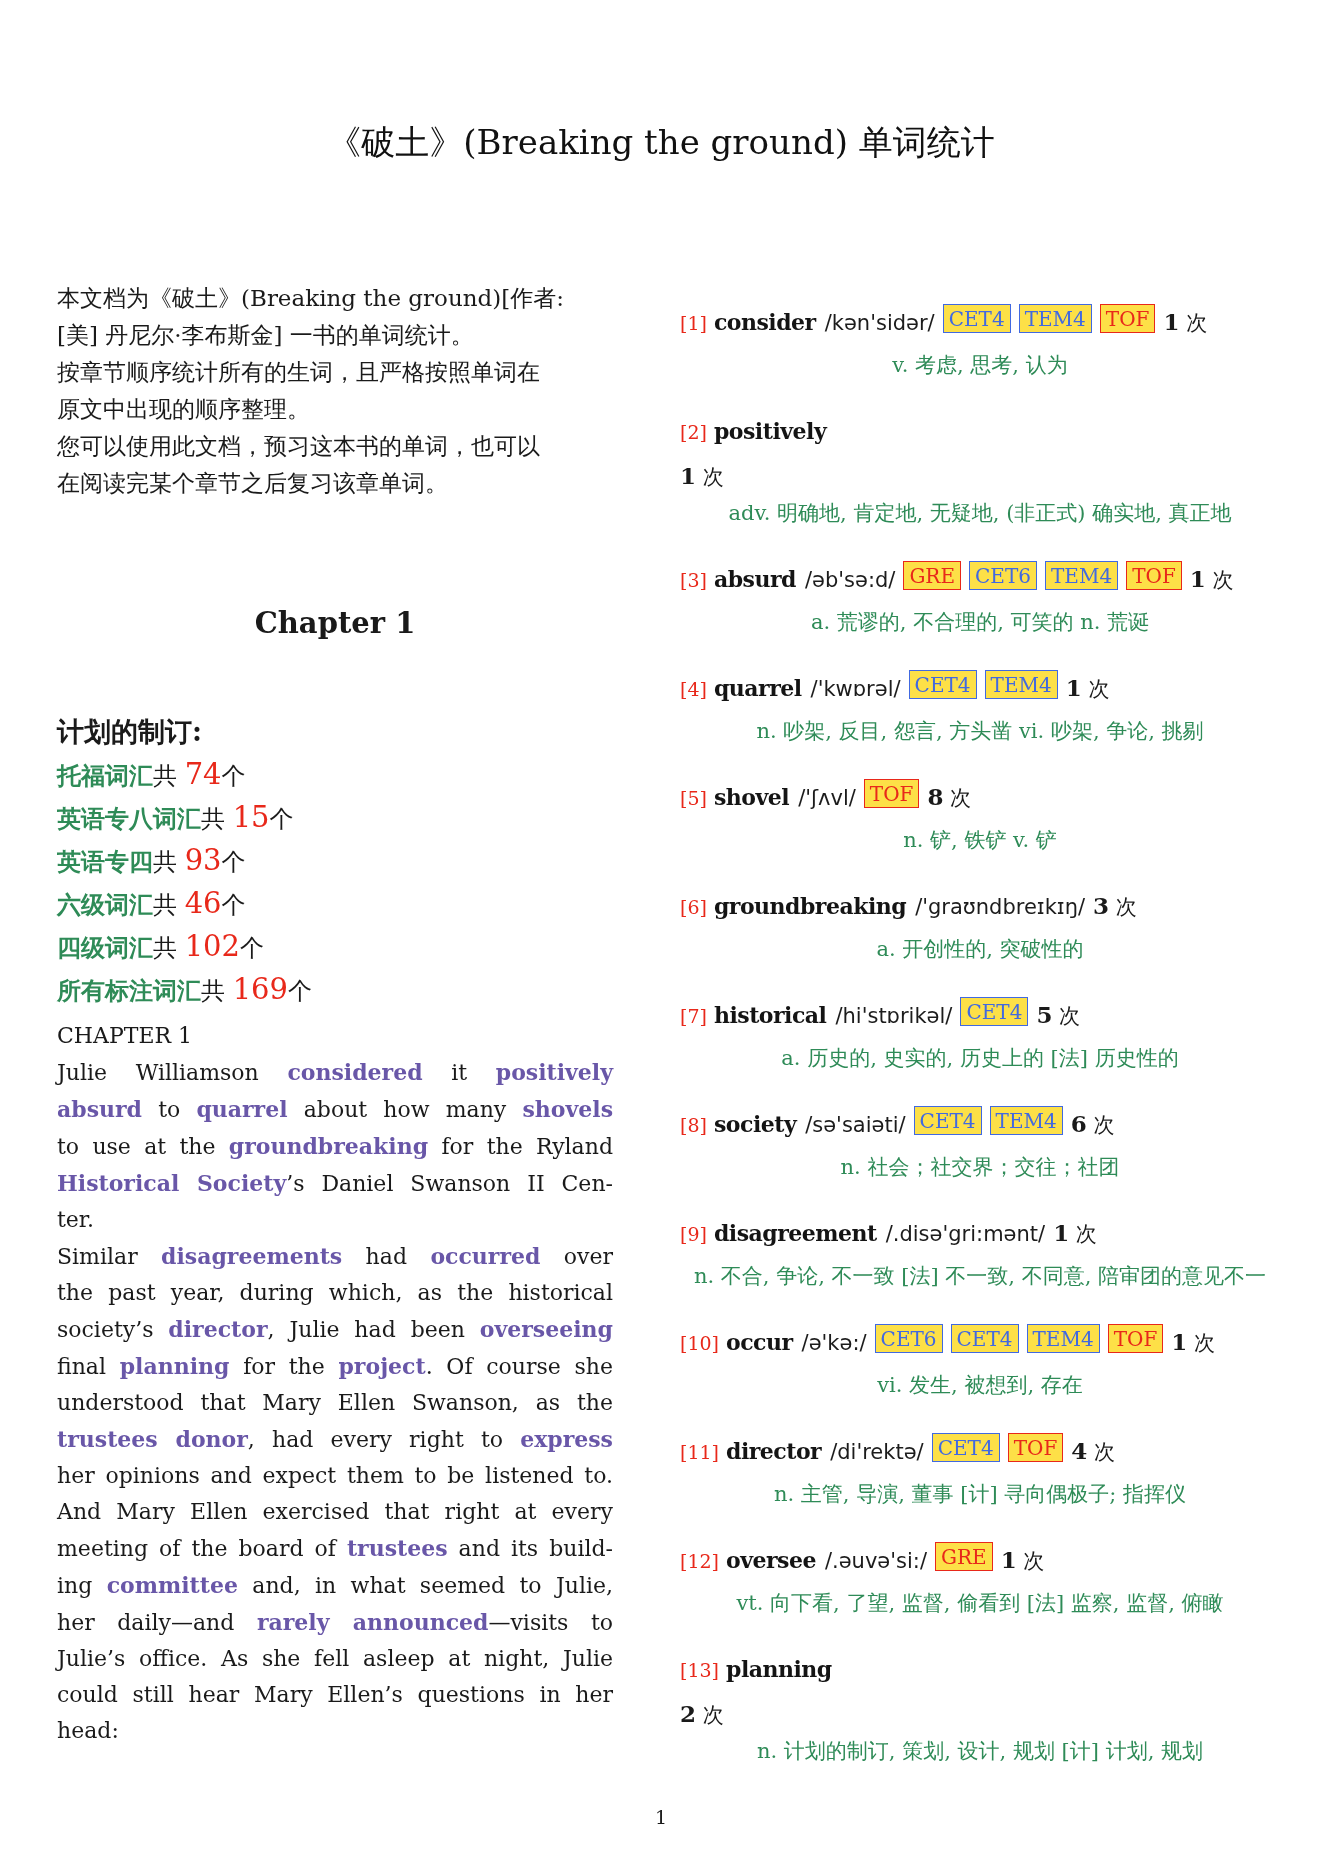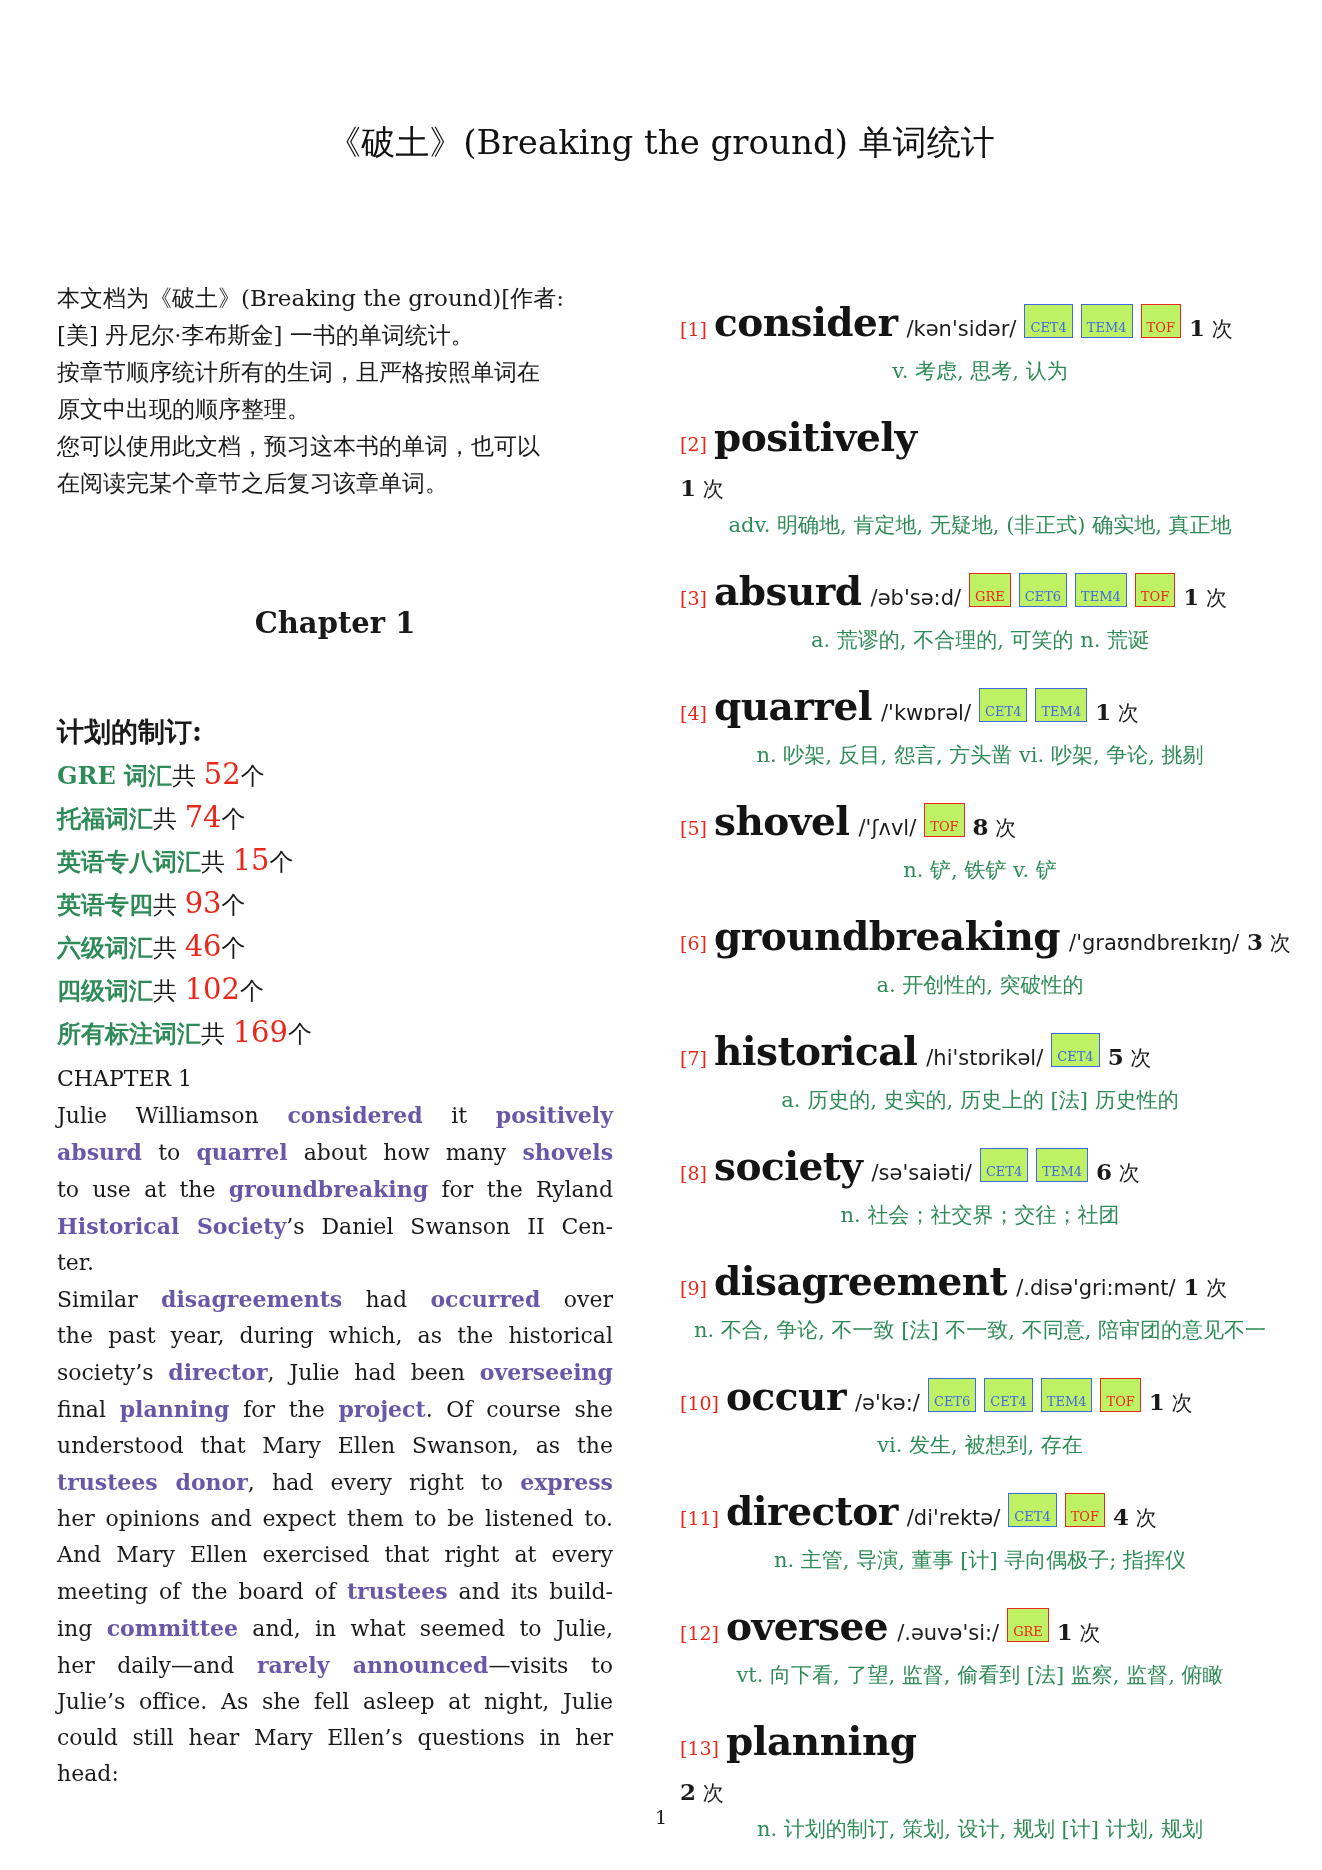--- a/index.html
+++ b/index.html
@@ -18,24 +18,24 @@
   .stat-num { color:var(--red,#e8281a); font-size:29px; }
   .chapter-label { margin-top:6px; font-size:22px; line-height:36px; }
   .body-text { font-size:22px; }
   .bline { line-height:36px; text-align:justify; text-align-last:justify; }
   .bline.last { text-align-last:left; }
   .hl { color:var(--purple,#6957a8); font-weight:bold; }
   .right-col { position:absolute; left:680px; top:300px; width:600px; }
   .entry { margin-bottom:28px; }
   .ehead { line-height:44px; margin-bottom:2px; white-space:nowrap; }
   .eidx { color:var(--red,#e8281a); font-size:19px; margin-right:7px; }
-  .eword { font-size:39px; font-weight:bold; margin-right:9px; letter-spacing:-0.5px; color:#141414; }
+  .eword { font-size:22px; font-weight:bold; margin-right:9px; letter-spacing:-0.5px; color:#141414; }
   .ephon { font-family:"DejaVu Sans","Liberation Sans",sans-serif; font-size:21px; margin-right:8px; color:#1c1c1c; }
-  .etag { display:inline-block; font-size:13px; line-height:1; padding:16px 5px 3px; border:1.5px solid;
-          margin-right:8px; position:relative; top:-4px; background:#bef264; }
+  .etag { display:inline-block; font-size:20px; line-height:1; padding:4px 5px 3px; border:1.5px solid;
+          margin-right:8px; position:relative; top:-4px; background:#fde047; }
   .etag.blue { color:var(--blue,#4169e1); border-color:var(--blue,#4169e1); }
   .etag.red { color:var(--red,#e8281a); border-color:var(--red,#e8281a); }
   .ecnum { font-size:23px; font-weight:bold; }
   .ecunit { font-size:21px; }
   .ecount-line { line-height:36px; }
   .edef { color:var(--green,#2e8b57); font-size:21px; line-height:32px;text-align:center; }
   .page-number { position:absolute; top:1806px; left:0; width:100%; text-align:center; font-size:19px; }
 </style>
 </head>
 <body>
@@ -47,21 +47,20 @@
         <div class="intro-line">本文档为《破土》(Breaking the ground)[作者:</div>
         <div class="intro-line">[美] 丹尼尔·李布斯金] 一书的单词统计。</div>
         <div class="intro-line">按章节顺序统计所有的生词，且严格按照单词在</div>
         <div class="intro-line">原文中出现的顺序整理。</div>
         <div class="intro-line">您可以使用此文档，预习这本书的单词，也可以</div>
         <div class="intro-line">在阅读完某个章节之后复习该章单词。</div>
       </div>
     <div class="chapter-heading">Chapter 1</div>
     <div class="stats-title">计划的制订:</div>
     <div class="stats">
-        <div class="stat-row"><span class="stat-label">GRE 词汇</span><span class="stat-mid">共 </span><span class="stat-num">52</span><span class="stat-suffix">个</span></div>
         <div class="stat-row"><span class="stat-label">托福词汇</span><span class="stat-mid">共 </span><span class="stat-num">74</span><span class="stat-suffix">个</span></div>
         <div class="stat-row"><span class="stat-label">英语专八词汇</span><span class="stat-mid">共 </span><span class="stat-num">15</span><span class="stat-suffix">个</span></div>
         <div class="stat-row"><span class="stat-label">英语专四</span><span class="stat-mid">共 </span><span class="stat-num">93</span><span class="stat-suffix">个</span></div>
         <div class="stat-row"><span class="stat-label">六级词汇</span><span class="stat-mid">共 </span><span class="stat-num">46</span><span class="stat-suffix">个</span></div>
         <div class="stat-row"><span class="stat-label">四级词汇</span><span class="stat-mid">共 </span><span class="stat-num">102</span><span class="stat-suffix">个</span></div>
         <div class="stat-row"><span class="stat-label">所有标注词汇</span><span class="stat-mid">共 </span><span class="stat-num">169</span><span class="stat-suffix">个</span></div>
       </div>
     <div class="chapter-label">CHAPTER 1</div>
     <div class="body-text">
         <div class="para">

